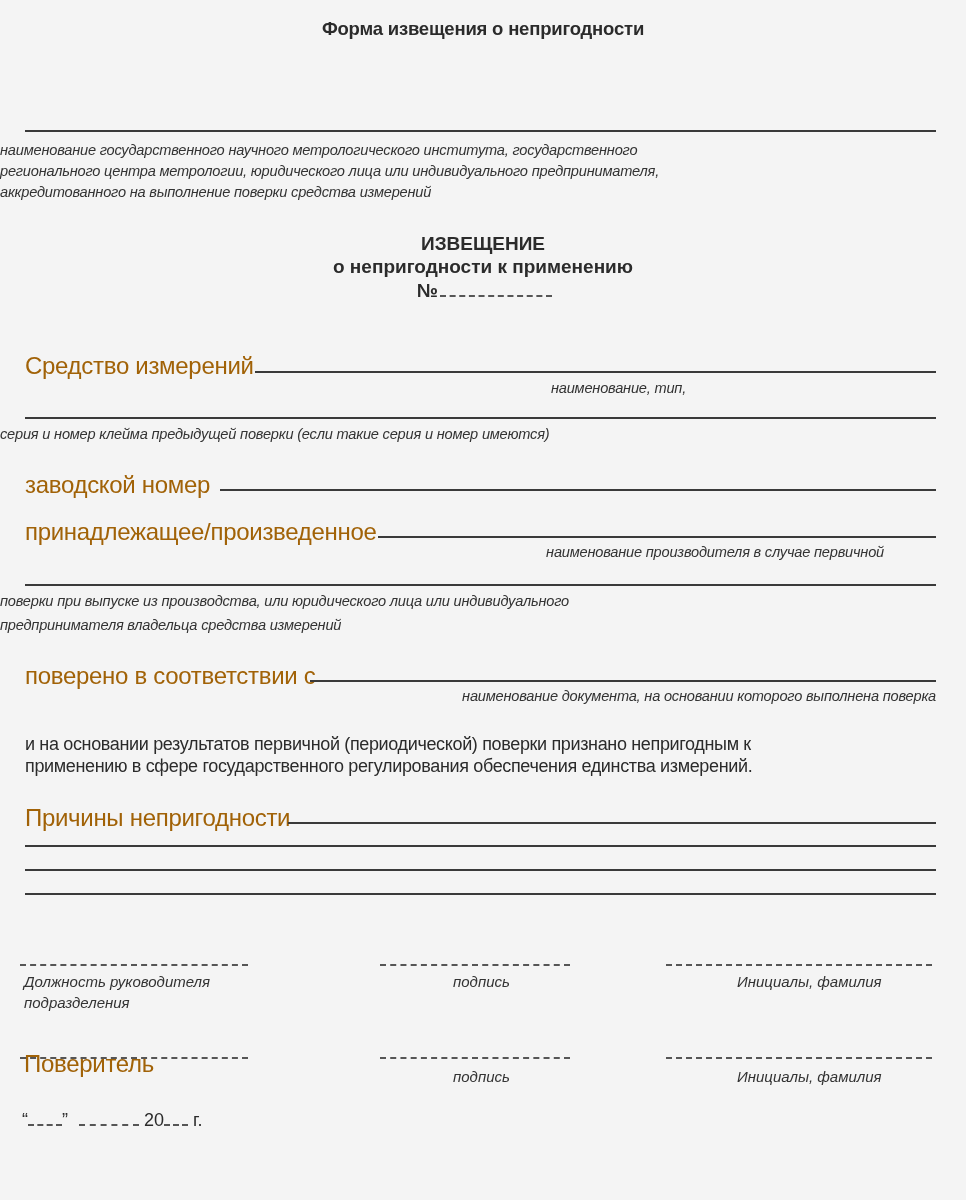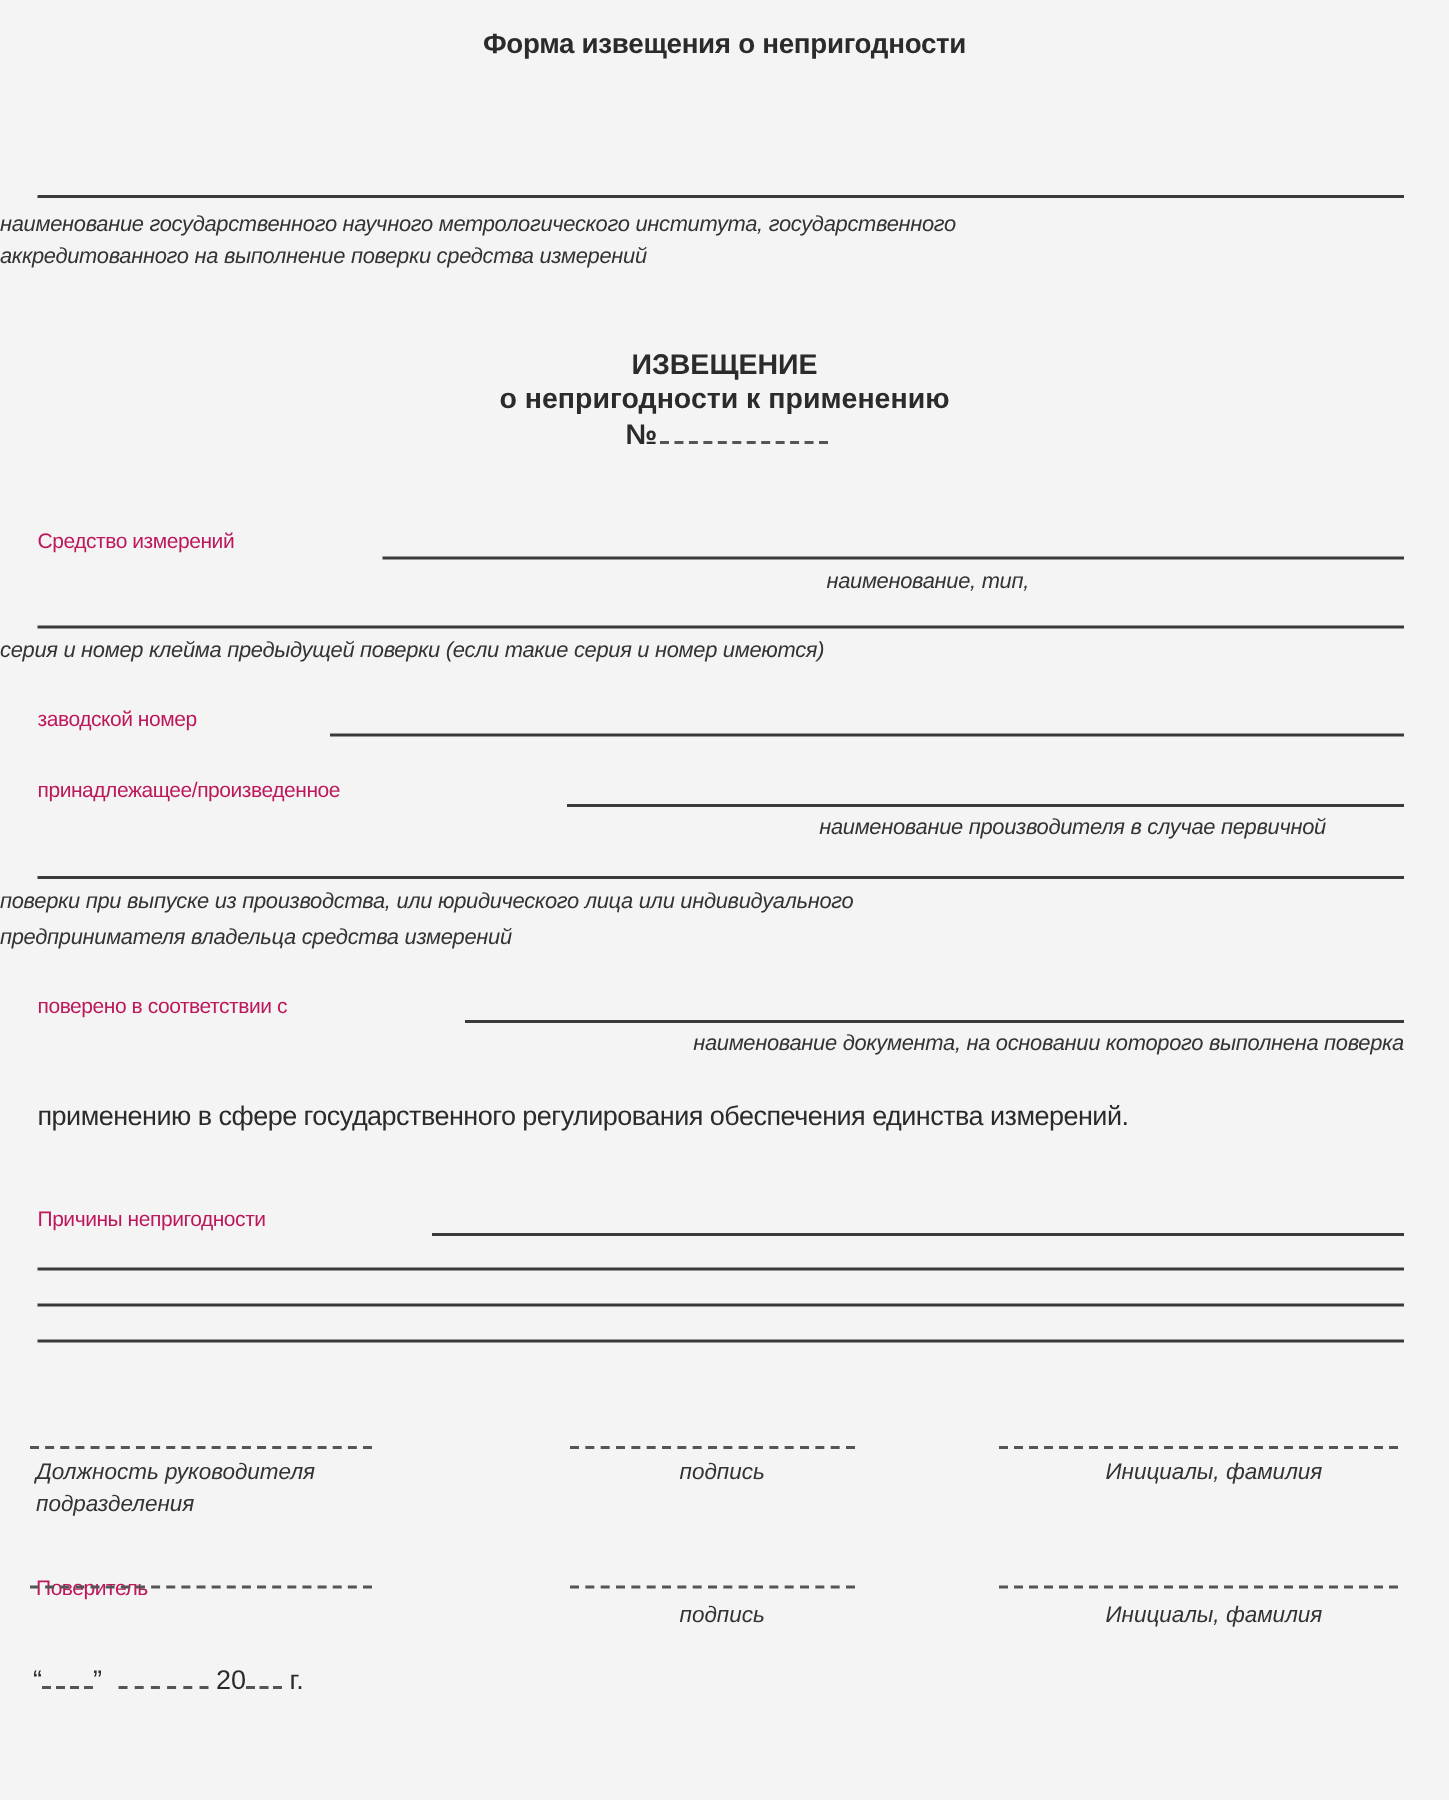--- a/index.html
+++ b/index.html
@@ -8,40 +8,41 @@
     background: #f4f4f4; color: #2b2b2b;
     font-family: "Liberation Sans", "DejaVu Sans", sans-serif;
   }
   .abs { position: absolute; }
   .title { top: 18px; left: 0; width: 966px; text-align: center; font-weight: bold; font-size: 18.5px; letter-spacing: -0.2px; }
   .rule { position: absolute; height: 0; border-top: 2px solid #3a3a3a; }
   .rule.thick { border-top-width: 2.5px; }
   .caption { position: absolute; font-style: italic; font-size: 14.6px; color: #333; letter-spacing: -0.2px; line-height: 21px; }
   .center { text-align: left; }
   .right { text-align: right; }
-  .label { position: absolute; font-size: 14px; color: #be185d; letter-spacing: -0.3px; white-space: nowrap; }
+  .label { position: absolute; font-size: 24px; color: #a16207; letter-spacing: -0.3px; white-space: nowrap; }
   .heading { position: absolute; left: 0; width: 966px; text-align: center; font-weight: bold; font-size: 19px; line-height: 22px; }
   .para { position: absolute; left: 25px; width: 920px; font-size: 18px; line-height: 22px; letter-spacing: -0.35px; }
   .dash { position: absolute; height: 0; border-top: 2px dashed #555; }
   .sig-caption { position: absolute; font-style: italic; font-size: 15px; color: #333; line-height: 21px; }
   .num-line { display: inline-block; width: 112px; border-bottom: 2px dashed #555; vertical-align: baseline; height: 14px; margin-left: 2px; }
   .field-line { position: absolute; height: 0; border-top: 2px solid #3a3a3a; }
   .date { position: absolute; left: 22px; top: 1110px; font-size: 18px; }
   .date .blank { display: inline-block; border-bottom: 2px dashed #555; height: 12px; vertical-align: baseline; }
 </style>
 </head>
 <body>
 
 <div>
 
   <div class="abs title">Форма извещения о непригодности</div>
 
   <div class="rule thick" style="left:25px; top:130px; width:911px;"></div>
   <div class="caption center" style="left:0; top:140px; width:966px;">
     <div>наименование государственного научного метрологического института, государственного</div>
+    <div>регионального центра метрологии, юридического лица или индивидуального предпринимателя,</div>
     <div>аккредитованного на выполнение поверки средства измерений</div>
   </div>
 
   <div class="heading" style="top:233px;">ИЗВЕЩЕНИЕ</div>
   <div class="heading" style="top:256px;">о непригодности к применению</div>
   <div class="abs" style="left:417px; top:280px; font-weight:bold; font-size:19px;">
     <span>№</span><span class="num-line"></span>
   </div>
 
   <div class="label" style="left:25px; top:352px;">Средство измерений</div>
@@ -60,20 +61,21 @@
   <div class="caption center" style="left:0; top:591px; width:966px;">
     <div>поверки при выпуске из производства, или юридического лица или индивидуального</div>
     <div style="margin-top:3px;">предпринимателя владельца средства измерений</div>
   </div>
 
   <div class="label" style="left:25px; top:662px;text-align:right;">поверено в соответствии с</div>
   <div class="field-line" style="left:310px; top:680px; width:626px;"></div>
   <div class="caption right" style="left:300px; top:686px; width:636px;">наименование документа, на основании которого выполнена поверка</div>
 
   <div class="para" style="top:733px;">
+    <div>и на основании результатов первичной (периодической) поверки признано непригодным к</div>
     <div>применению в сфере государственного регулирования обеспечения единства измерений.</div>
   </div>
 
   <div class="label" style="left:25px; top:804px;">Причины непригодности</div>
   <div class="field-line" style="left:288px; top:822px; width:648px;"></div>
   <div class="field-line" style="left:25px; top:845px; width:911px;"></div>
   <div class="field-line" style="left:25px; top:869px; width:911px;"></div>
   <div class="field-line" style="left:25px; top:893px; width:911px;"></div>
 
   <div class="dash" style="left:20px; top:964px; width:228px;"></div>

